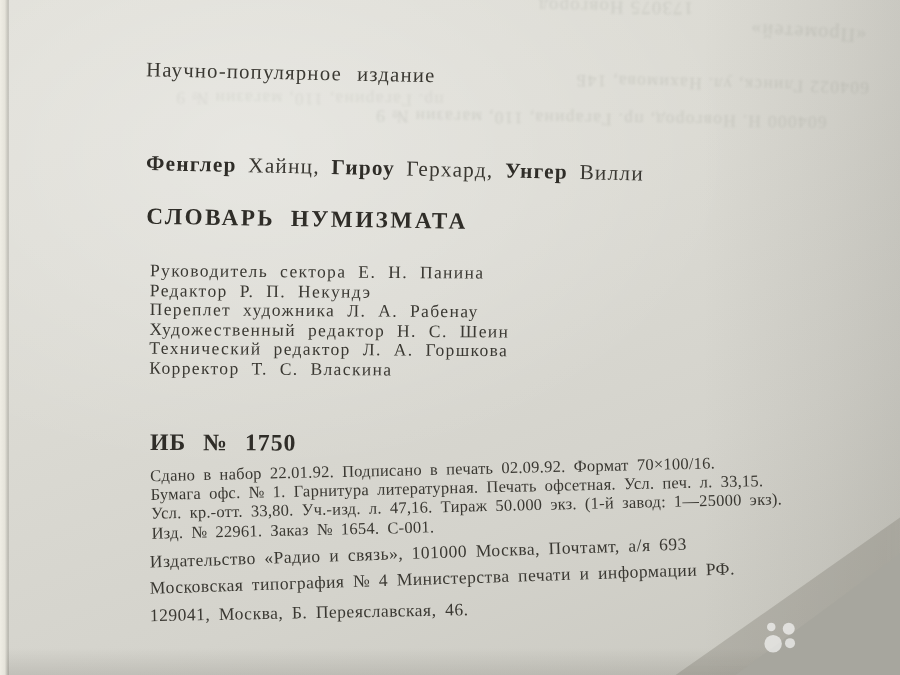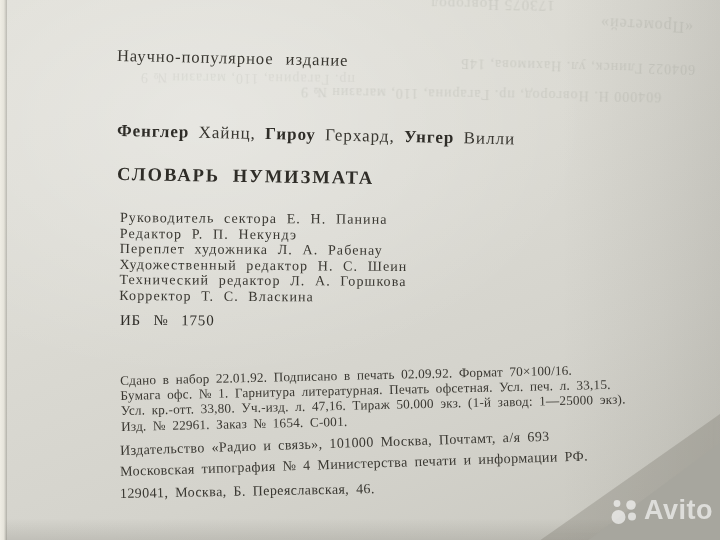--- a/index.html
+++ b/index.html
@@ -56,22 +56,22 @@
     font-size: 18.5px; font-weight: bold; letter-spacing: 2px; word-spacing: 6px;
     color: #2f2d28;
     transform: rotate(0.9deg); transform-origin: left center;
   }
   .staff {
     left: 120px; top: 210px;
     font-size: 14px; line-height: 15.5px; letter-spacing: 1.1px; word-spacing: 5px;
     transform: rotate(0.4deg); transform-origin: left top;
   }
   .ib-number {
-    left: 120px; top: 312px;
-    font-size: 15px; font-weight: normal; word-spacing: 8px; letter-spacing: 0.8px;
+    left: 120px; top: 344px;
+    font-size: 19px; font-weight: bold; word-spacing: 8px; letter-spacing: 0.8px;
     color: #2f2d28;
     transform: rotate(0.2deg); transform-origin: left center;
   }
   .imprint {
     left: 120px; top: 373px;
     font-size: 13.2px; line-height: 15.2px; letter-spacing: 0.2px; word-spacing: 3px;
     transform: rotate(-1.3deg); transform-origin: left top;
   }
   .pub-line { font-size: 14px; letter-spacing: 0.4px; word-spacing: 3px; transform-origin: left center; }
   .pub-1 { left: 120px; top: 443px; transform: rotate(-1.9deg); }
@@ -151,16 +151,15 @@
   <div class="corner-soft"></div>
   <div class="corner-dark"></div>
 
   <div class="watermark">
     <svg class="wm-dots" width="30" height="28" viewBox="0 0 30 28" fill="currentColor" xmlns="http://www.w3.org/2000/svg">
       <circle cx="8.5" cy="20" r="7"></circle>
       <circle cx="7" cy="6.5" r="3.4"></circle>
       <circle cx="21" cy="8" r="4.8"></circle>
       <circle cx="22" cy="19.5" r="4"></circle>
     </svg>
-    <span class="wm-text">Avito</span>
   </div>
 
 </div>
 
 </body></html>

